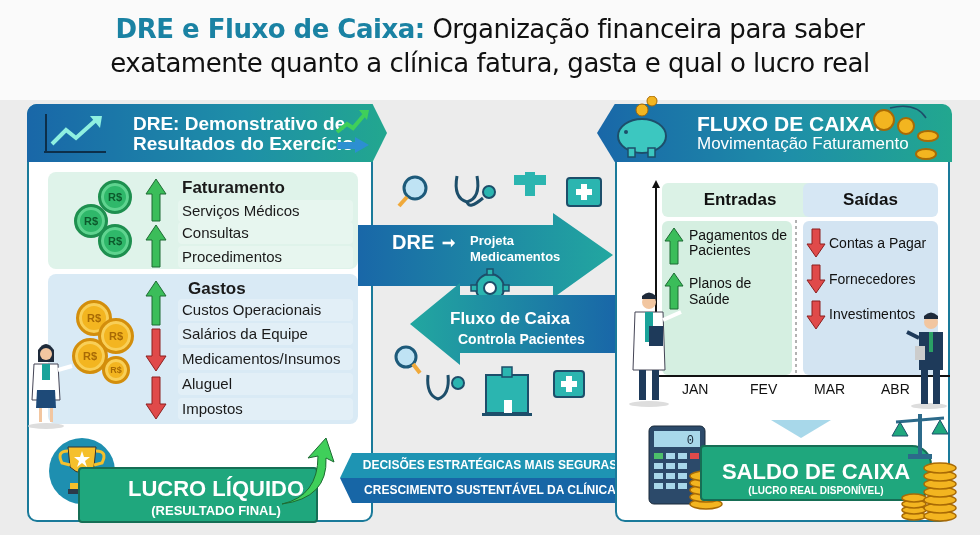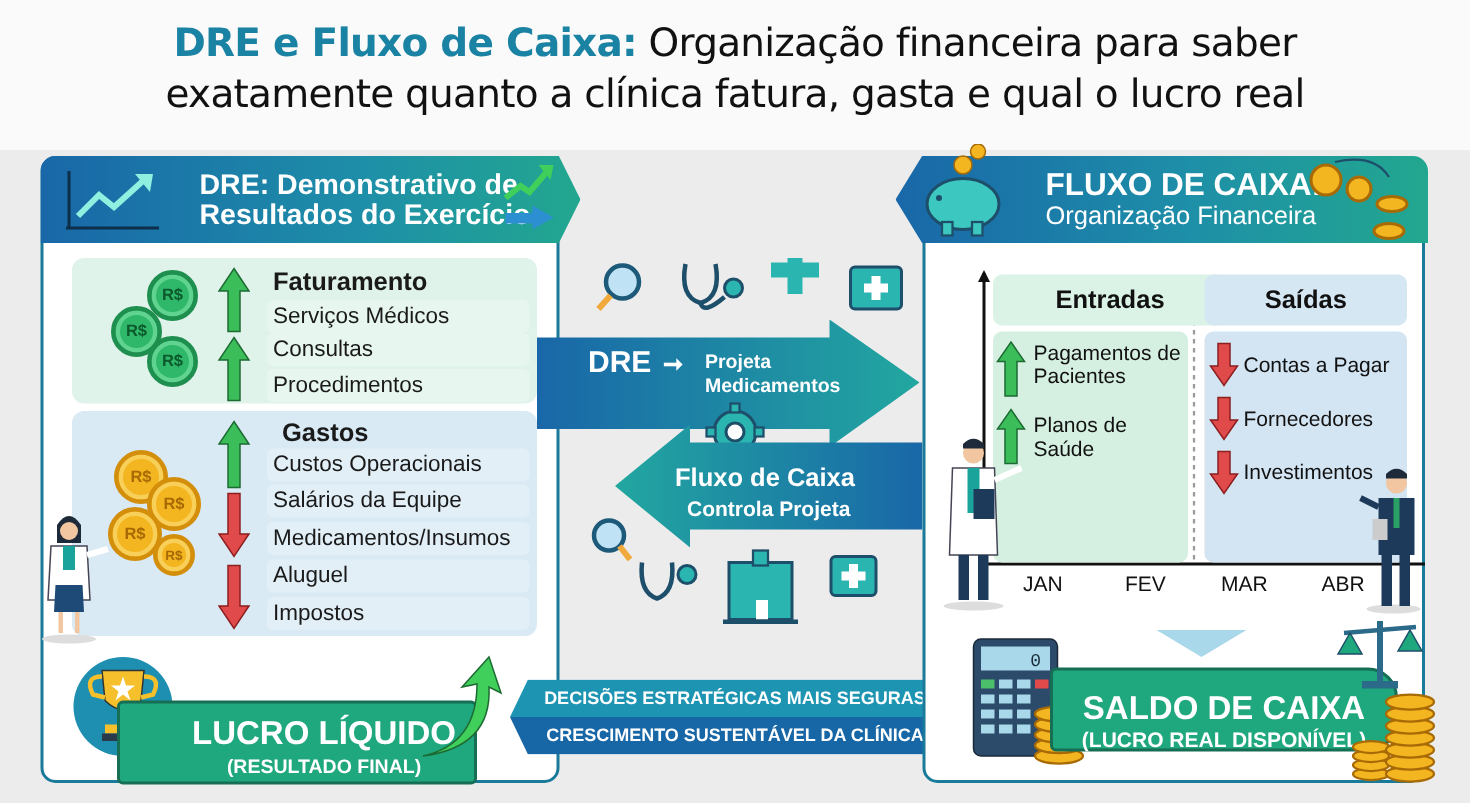--- a/index.html
+++ b/index.html
@@ -29,21 +29,21 @@
 
   .arrow-up, .arrow-down { position:absolute; width:22px; }
   .banner { position:absolute; color:#fff; font-weight:bold; text-align:center; }
 
   .lucro { left:78px; top:467px; width:240px; height:56px; background:#1fa77d; border:2px solid #166e55; border-radius:4px; }
   .lucro .big { font-size:22px; line-height:28px; margin-top:6px; padding-left:36px; }
   .lucro .small { font-size:13px; padding-left:36px; }
 
   .saldo { left:700px; top:445px; width:232px; height:56px; background:#1fa77d; border:2px solid #166e55; border-radius:4px 20px 20px 4px; }
   .saldo .big { font-size:22px; line-height:26px; margin-top:12px; }
-  .saldo .small { font-size:14px; }
+  .saldo .small { font-size:10px; }
 
   .midbar { position:absolute; left:340px; top:453px; width:300px; height:50px; }
   .midbar .t1 { position:absolute; left:0; top:0; width:300px; height:25px; background:#1e94b3; clip-path:polygon(4% 0,96% 0,100% 100%,0 100%); color:#fff; font-weight:bold; font-size:12px; text-align:center; line-height:25px; }
   .midbar .t2 { position:absolute; left:0; top:25px; width:300px; height:25px; background:#1766a6; clip-path:polygon(0 0,100% 0,96% 100%,4% 100%); color:#fff; font-weight:bold; font-size:12px; text-align:center; line-height:25px; }
 
   .dre-arrow { position:absolute; left:358px; top:213px; width:255px; height:85px; }
   .fc-arrow { position:absolute; left:410px; top:283px; width:205px; height:82px; }
 
   .chart-col { position:absolute; border-radius:6px; }
   .col-head { position:absolute; font-weight:bold; font-size:17px; text-align:center; color:#111; border-radius:6px; line-height:34px; }
@@ -195,21 +195,21 @@
   <defs>
       <linearGradient id="g2" x1="0" x2="1">
         <stop offset="0" stop-color="#22a7a0"></stop>
         <stop offset="1" stop-color="#1967a8"></stop>
       </linearGradient>
     </defs>
   <polygon points="0,41 50,0 50,12 205,12 205,70 50,70 50,82" fill="url(#g2)"></polygon>
 </svg>
 <div class="banner" style="left:450px;top:309px;font-size:17px;line-height:20px;width:170px;text-align:left;">
   <div>Fluxo de Caixa</div>
-  <div style="font-size:14px;padding-left:8px;">Controla Projeta</div>
+  <div style="font-size:14px;padding-left:8px;">Controla Pacientes</div>
 </div>
 
 <svg style="position:absolute;left:392px;top:345px" width="210" height="75">
   <g>
       <circle cx="14" cy="12" r="10" fill="#bfe3f4" stroke="#1d5a7a" stroke-width="3"></circle>
       <line x1="21" y1="19" x2="28" y2="28" stroke="#f0a93a" stroke-width="4"></line>
     </g>
   <g>
       <path d="M36 30 Q34 50 46 54 Q58 50 56 30" fill="none" stroke="#1d4e6a" stroke-width="3"></path>
       <circle cx="66" cy="38" r="6" fill="#2bb5b0" stroke="#1d4e6a" stroke-width="2"></circle>
@@ -228,21 +228,21 @@
 </svg>
 
 <div class="midbar">
   <div class="t1">DECISÕES ESTRATÉGICAS MAIS SEGURAS</div>
   <div class="t2">CRESCIMENTO SUSTENTÁVEL DA CLÍNICA</div>
 </div>
 
 <div class="panel right"></div>
 <div class="hdr right">
   <div class="l1" style="font-size:21px;">FLUXO DE CAIXA:</div>
-  <div class="l2">Organização Financeira</div>
+  <div class="l2">Movimentação Faturamento</div>
 </div>
 <svg style="position:absolute;left:612px;top:96px" width="60" height="64">
   <ellipse cx="30" cy="40" rx="24" ry="17" fill="#3cc7c0" stroke="#1d4e6a" stroke-width="2"></ellipse>
   <rect x="16" y="52" width="7" height="9" fill="#3cc7c0" stroke="#1d4e6a" stroke-width="1.5"></rect>
   <rect x="36" y="52" width="7" height="9" fill="#3cc7c0" stroke="#1d4e6a" stroke-width="1.5"></rect>
   <circle cx="14" cy="36" r="2" fill="#1d4e6a"></circle>
   <circle cx="30" cy="14" r="6" fill="#f3b520" stroke="#a86a05"></circle>
   <circle cx="40" cy="5" r="5" fill="#f3b520" stroke="#a86a05"></circle>
 </svg>
 <svg style="position:absolute;left:870px;top:102px" width="80" height="60">

